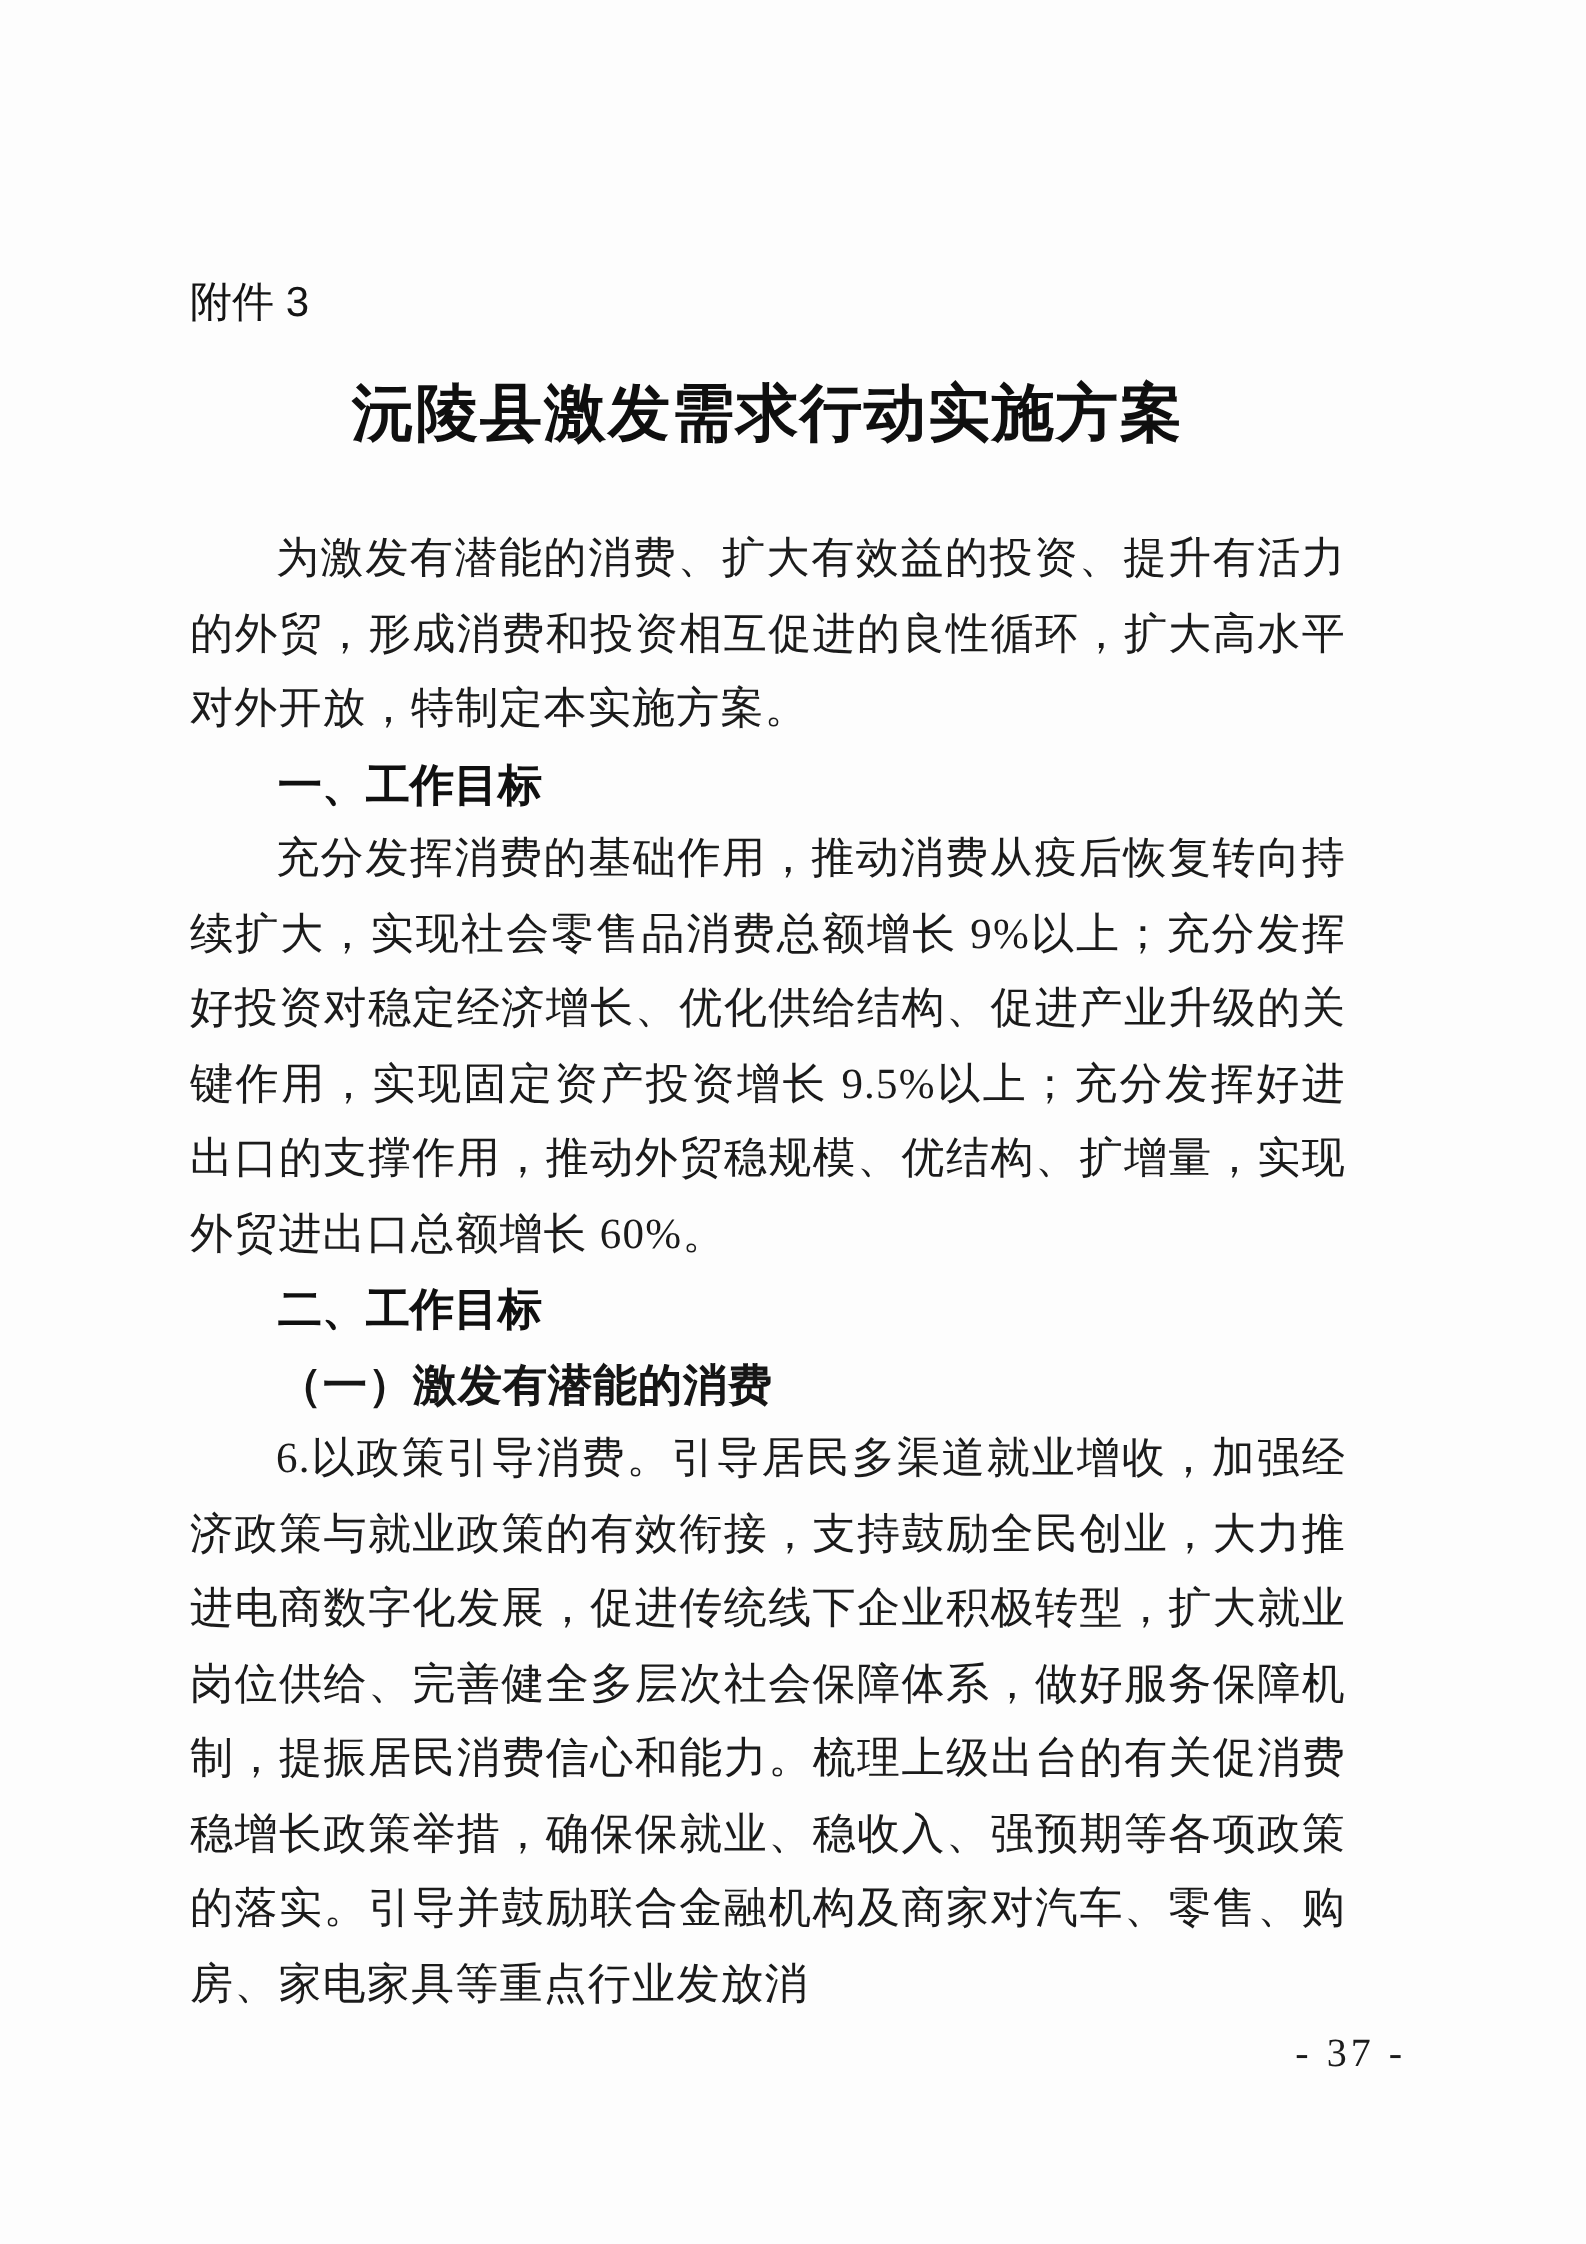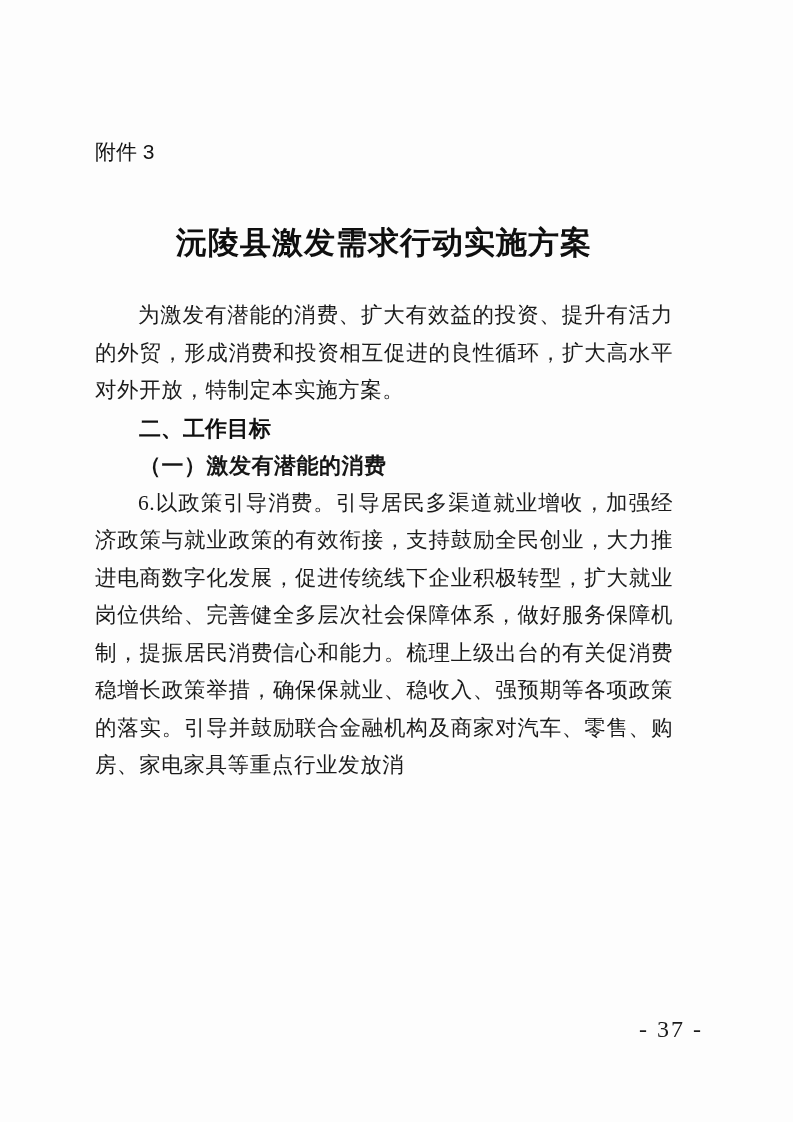--- a/index.html
+++ b/index.html
@@ -16,21 +16,21 @@
     padding: 140px 120px 0 95px;
     overflow: hidden;
   }
   .attachment-label {
     font-family: "Liberation Sans", "DejaVu Sans", sans-serif;
     font-size: 21px;
     line-height: 24px;
     color: #141414;
   }
   .doc-title {
-    margin-top: 58px;
+    margin-top: 22px;
     text-align: center;
     font-family: "Liberation Serif", "DejaVu Serif", serif;
     font-weight: bold;
     font-size: 31px;
     line-height: 42px;
     letter-spacing: 1px;
     color: #0f0f0f;
   }
   .doc-body { margin-top: 33px; }
   .body-para {
@@ -55,39 +55,41 @@
     font-size: 22px;
     line-height: 37.5px;
     letter-spacing: 0.5px;
     text-indent: 2em;
     color: #161616;
   }
   .page-number {
     position: absolute;
     top: 1016px;
     right: 90px;
-    font-size: 24px;
+    font-size: 20px;
     letter-spacing: 2px;
     color: #1b1b1b;
   }
 </style>
 </head>
 <body>
 
 <div class="page">
 
   <div class="attachment-label">附件 3</div>
 
   <h1 class="doc-title">沅陵县激发需求行动实施方案</h1>
 
   <div class="doc-body">
 
     <p class="body-para">为激发有潜能的消费、扩大有效益的投资、提升有活力的外贸，形成消费和投资相互促进的良性循环，扩大高水平对外开放，特制定本实施方案。</p>
 
+    <h2 class="section-heading">一、工作目标</h2>
 
+    <p class="body-para">充分发挥消费的基础作用，推动消费从疫后恢复转向持续扩大，实现社会零售品消费总额增长 9%以上；充分发挥好投资对稳定经济增长、优化供给结构、促进产业升级的关键作用，实现固定资产投资增长 9.5%以上；充分发挥好进出口的支撑作用，推动外贸稳规模、优结构、扩增量，实现外贸进出口总额增长 60%。</p>
 
     <h2 class="section-heading">二、工作目标</h2>
 
     <h3 class="subsection-heading">（一）激发有潜能的消费</h3>
 
     <p class="body-para">6.以政策引导消费。引导居民多渠道就业增收，加强经济政策与就业政策的有效衔接，支持鼓励全民创业，大力推进电商数字化发展，促进传统线下企业积极转型，扩大就业岗位供给、完善健全多层次社会保障体系，做好服务保障机制，提振居民消费信心和能力。梳理上级出台的有关促消费稳增长政策举措，确保保就业、稳收入、强预期等各项政策的落实。引导并鼓励联合金融机构及商家对汽车、零售、购房、家电家具等重点行业发放消</p>
 
   </div>
 
   <div class="page-number">- 37 -</div>

